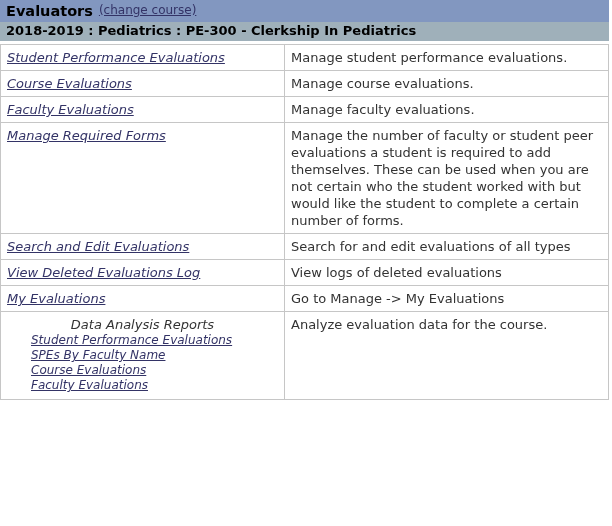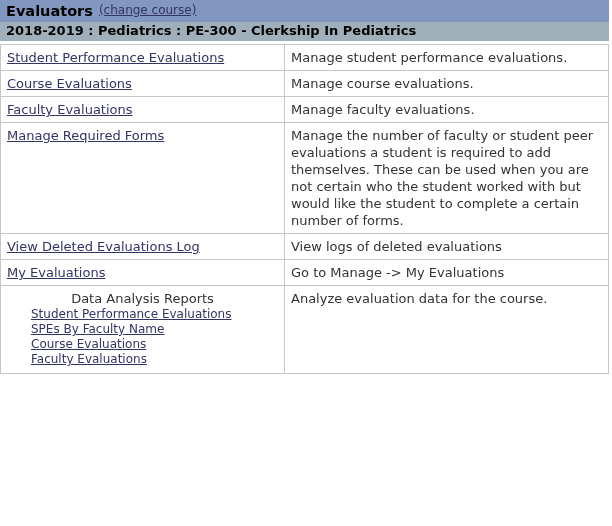--- a/index.html
+++ b/index.html
@@ -54,21 +54,21 @@
     table-layout: fixed;
     width: 609px;
     margin-top: 3px;
   }
   table.eval-table td {
     border: 1px solid var(--border-color);
     vertical-align: top;
     padding: 4px 6px;
     line-height: 17px;
   }
-  td.link-col { width: 284px; }
+  td.link-col { width: 284px; font-style: italic; }
   a { color: var(--link-color); text-decoration: underline; cursor: pointer; }
   .da-label { color: var(--text-color); text-align: center; }
   .sublinks {
     padding-left: 24px;
     font-size: 12px;
     line-height: 15px;
     padding-bottom: 2px;
   }
   .sublinks a { display: inline-block; }
 </style>
@@ -96,20 +96,24 @@
       </tr>
       <tr>
         <td class="link-col"><a href="#">Faculty Evaluations</a></td>
         <td class="desc-col">Manage faculty evaluations.</td>
       </tr>
       <tr>
         <td class="link-col"><a href="#">Manage Required Forms</a></td>
         <td class="desc-col">Manage the number of faculty or student peer evaluations a student is required to add themselves. These can be used when you are not certain who the student worked with but would like the student to complete a certain number of forms.</td>
       </tr>
       <tr>
+        <td class="link-col"><a href="#">Search and Edit Evaluations</a></td>
+        <td class="desc-col">Search for and edit evaluations of all types</td>
+      </tr>
+      <tr>
         <td class="link-col"><a href="#">View Deleted Evaluations Log</a></td>
         <td class="desc-col">View logs of deleted evaluations</td>
       </tr>
       <tr>
         <td class="link-col"><a href="#">My Evaluations</a></td>
         <td class="desc-col">Go to Manage -&gt; My Evaluations</td>
       </tr>
       <tr>
         <td class="link-col">
           <div class="da-label">Data Analysis Reports</div>

